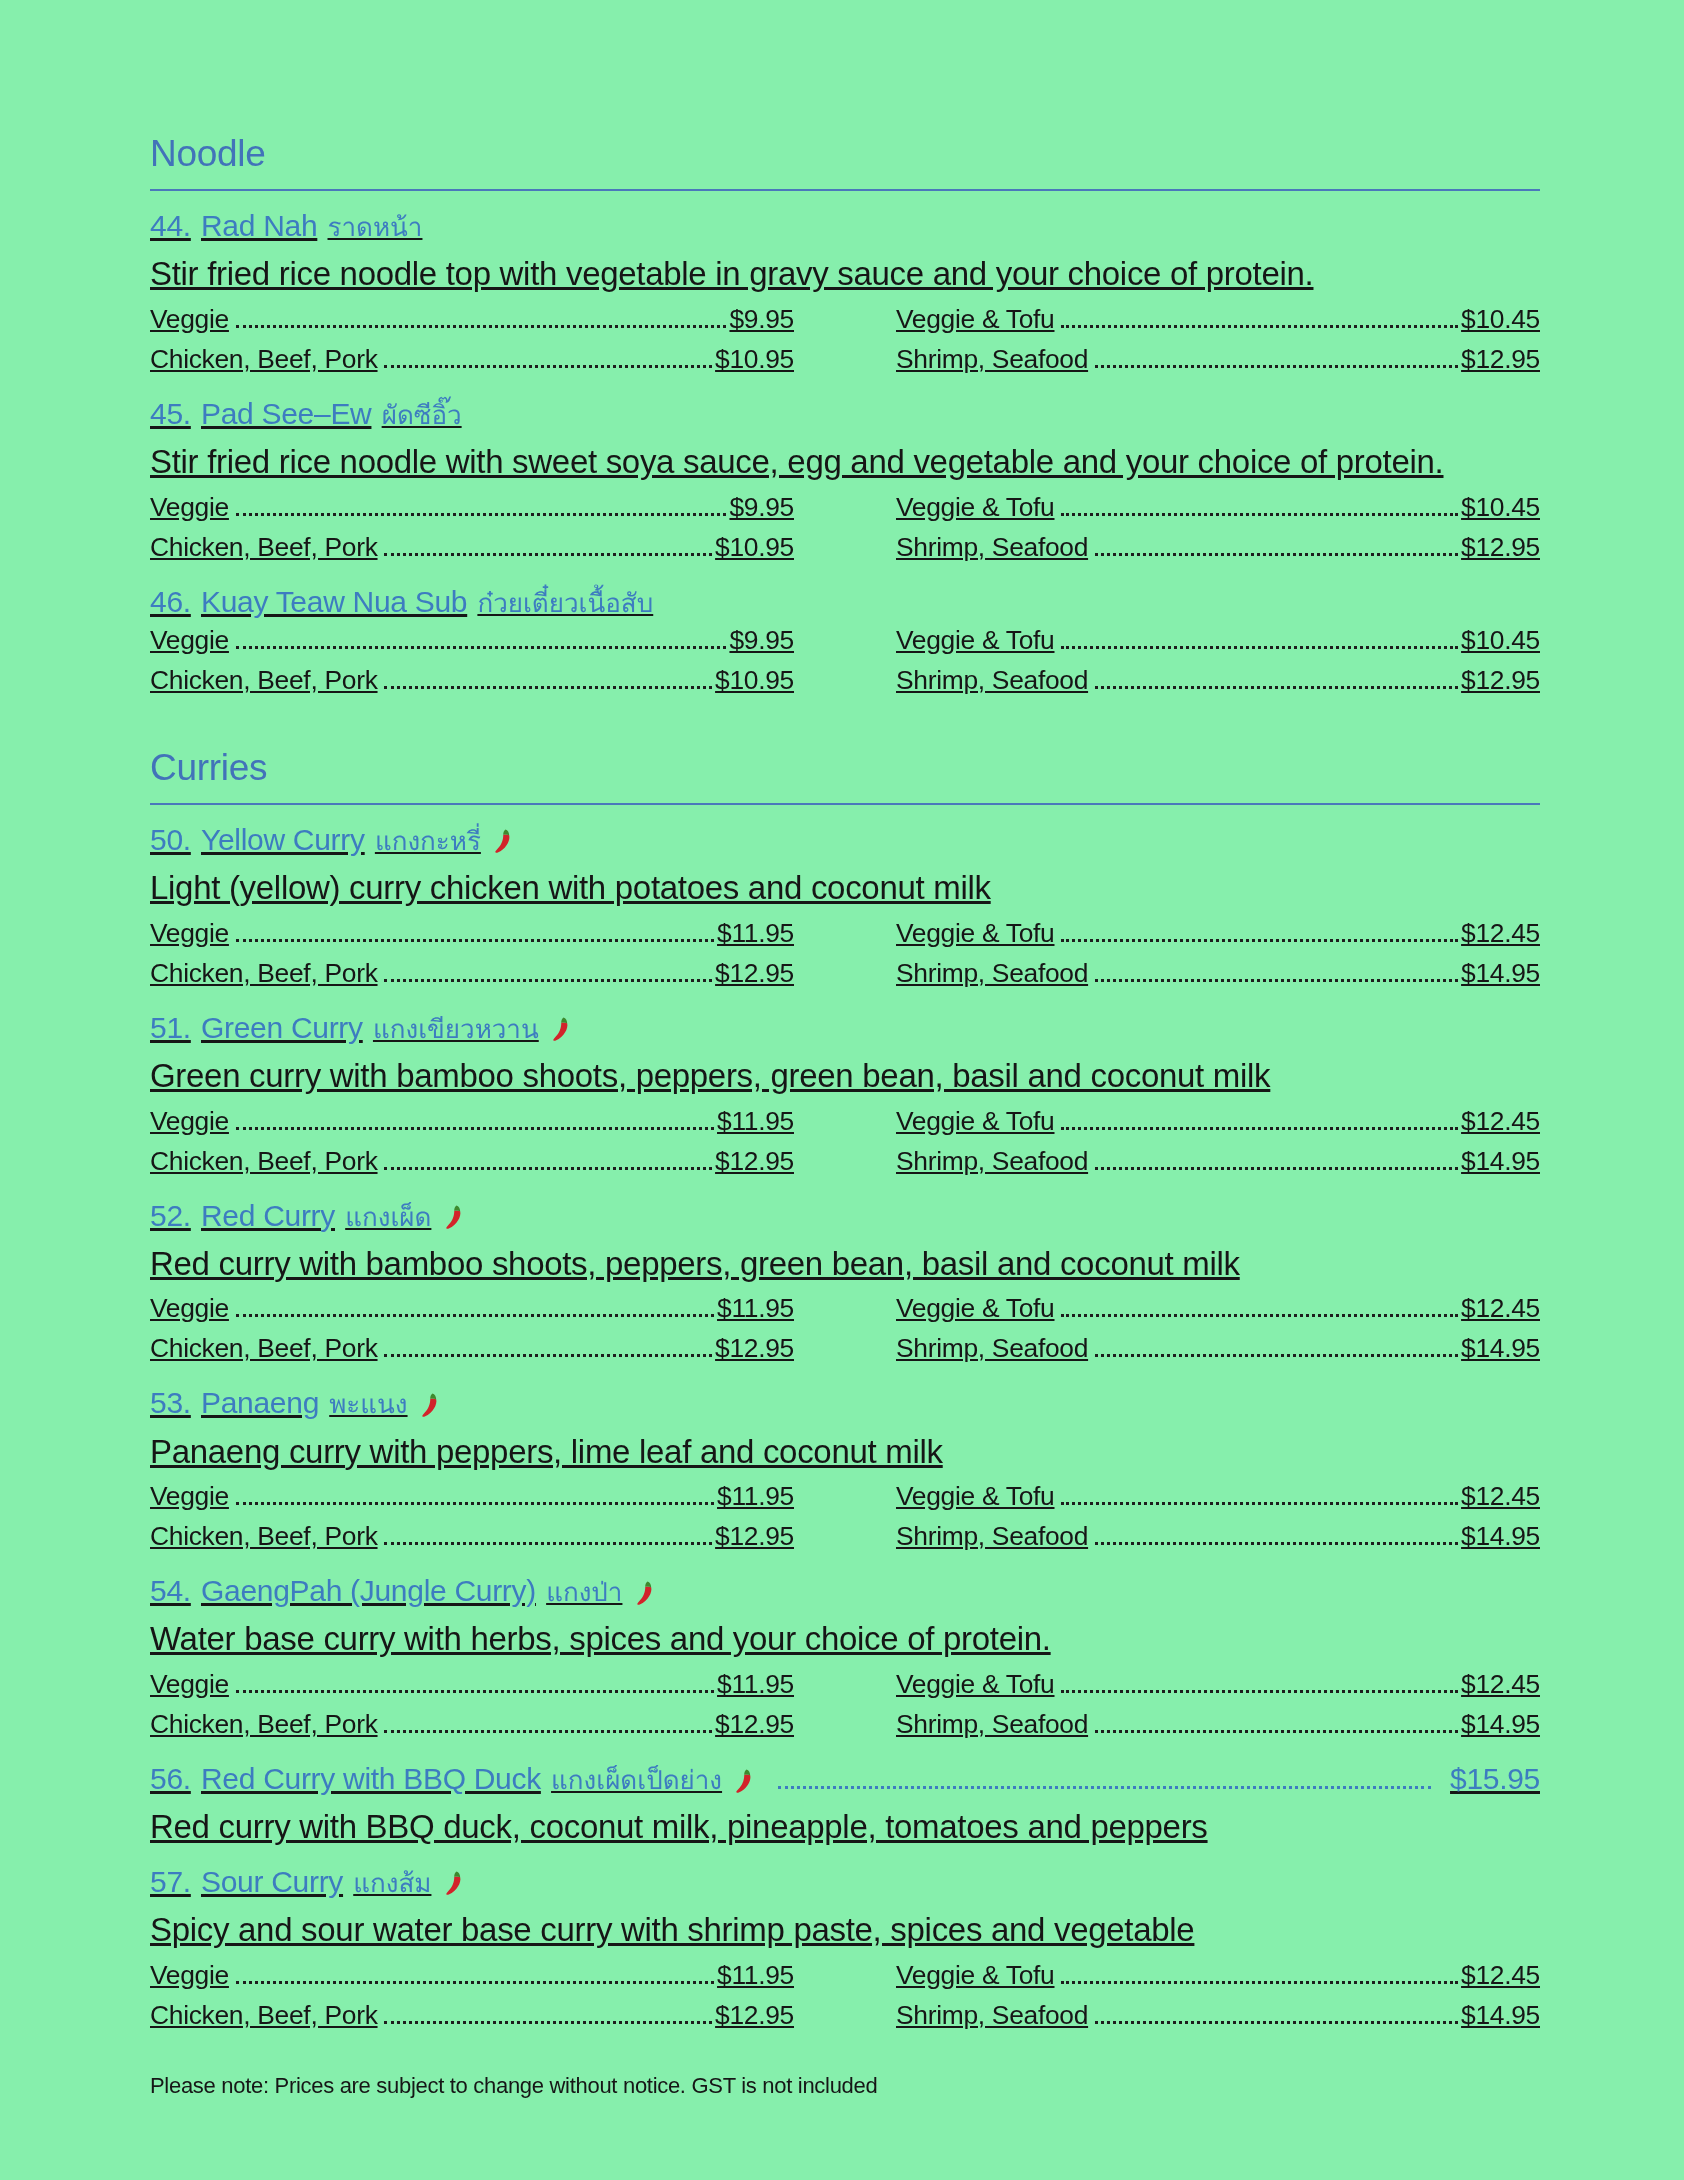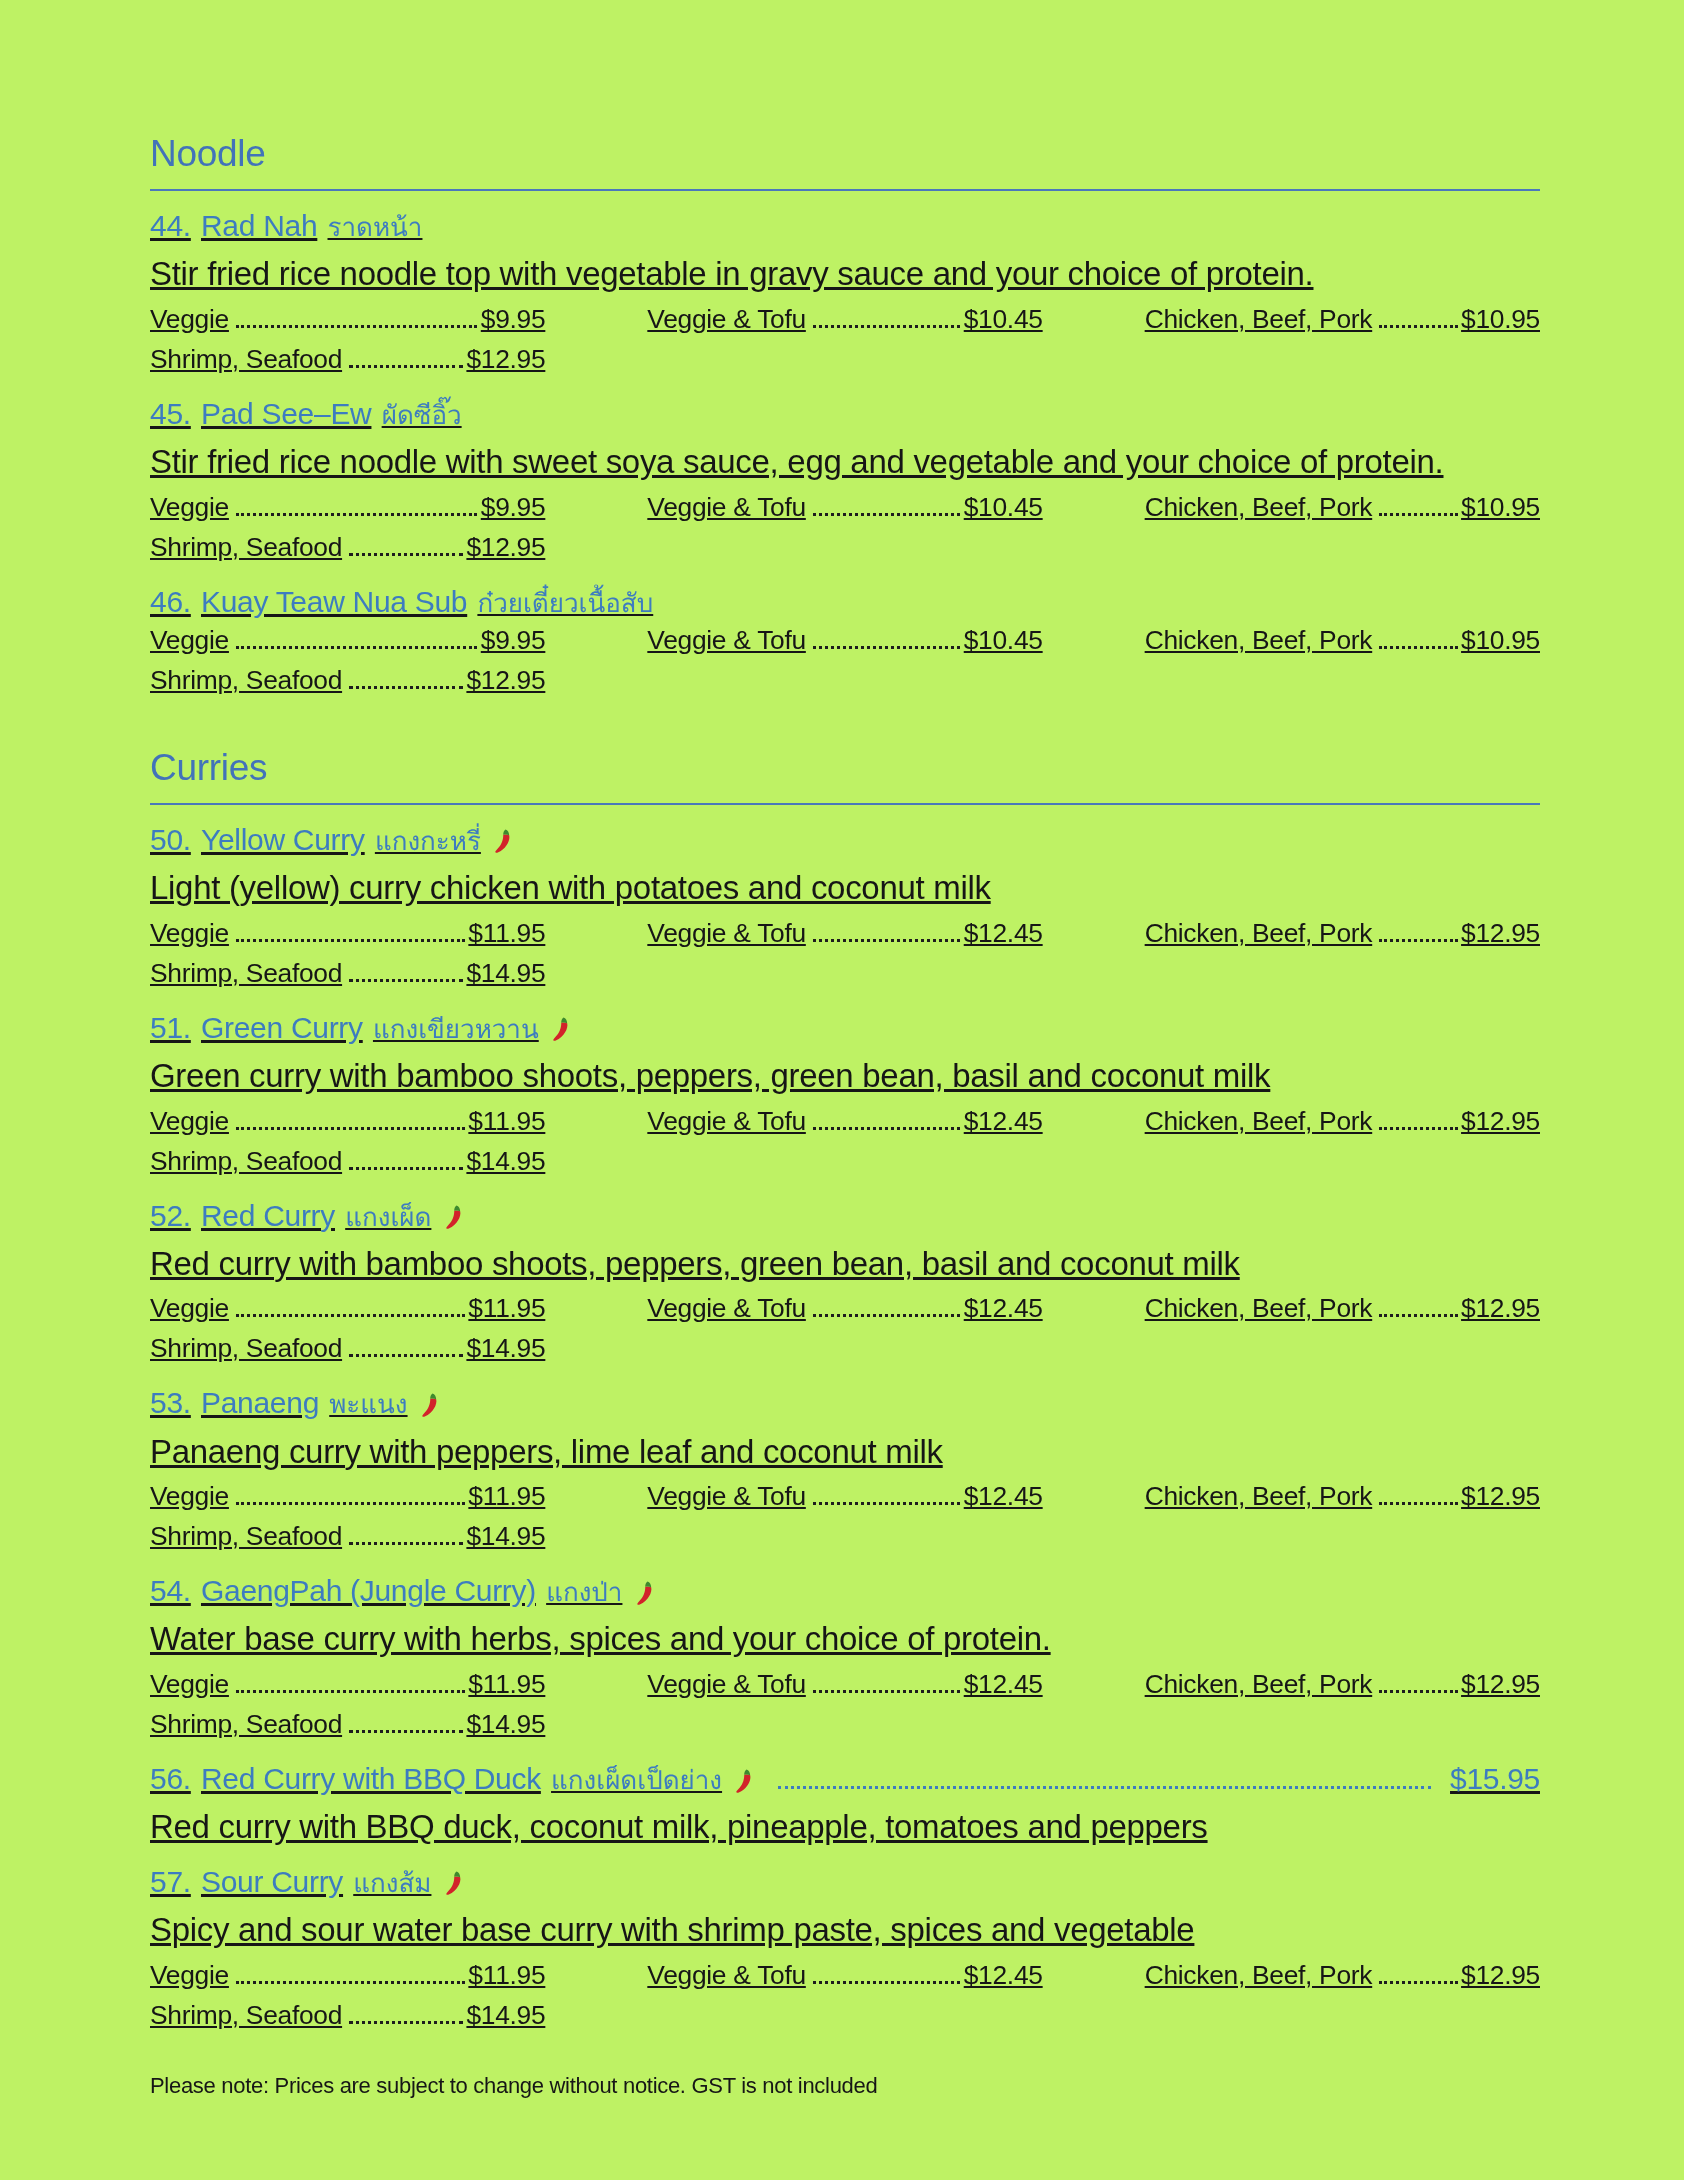--- a/index.html
+++ b/index.html
@@ -1,19 +1,19 @@
 <!DOCTYPE html>
 <html style="--blue-head: #4273b9; --blue-item: #3d7cc0; --blue-rule: #4a78bb; --text-color: #161616; --chili-red: #d2232a; --chili-green: #3e8a2e;font-size:13.6px"><head>
 <meta charset="utf-8">
 <style>
   html,body{margin:0;padding:0;background:#ffffff;}
   .page{
     position:relative;
     width:1685px;height:2181px;
-    background:#bef264;
+    background:#86efac;
     box-sizing:border-box;
     padding:135px 145px 0 150px;
     font-family:"Liberation Sans","DejaVu Sans",sans-serif;
     color:var(--text-color,#161616);
     letter-spacing:-0.3px;
     overflow:hidden;
   }
   .menu-section{display:block;}
   .menu-section + .menu-section{margin-top:49px;}
   .section-title{
@@ -35,21 +35,21 @@
     font-weight:400;
   }
   .item-heading{display:flex;gap:10.2px;align-items:baseline;white-space:nowrap;}
   .item-thai{font-size:26px;letter-spacing:0;}
   .chili{align-self:center;transform:translateY(1.7px);line-height:0;}
   .item-desc{
     font-size:33px;line-height:1.2;
     margin:10.2px 0 5.1px 0;color:var(--text-color,#161616);
   }
   .price-grid{
-    display:grid;grid-template-columns:1fr 1fr 1fr;column-gap:102px;
+    display:grid;grid-template-columns:1fr 1fr;column-gap:102px;
   }
   .price-row{
     display:flex;align-items:baseline;
     font-size:26.4px;line-height:40px;height:40px;
   }
   .price-label,.price-value{white-space:nowrap;}
   .price-leader{
     flex:1 1 auto;
     border-bottom:3.4px dotted #1d1d1d;
     margin:0 3.4px 0 6.8px;

